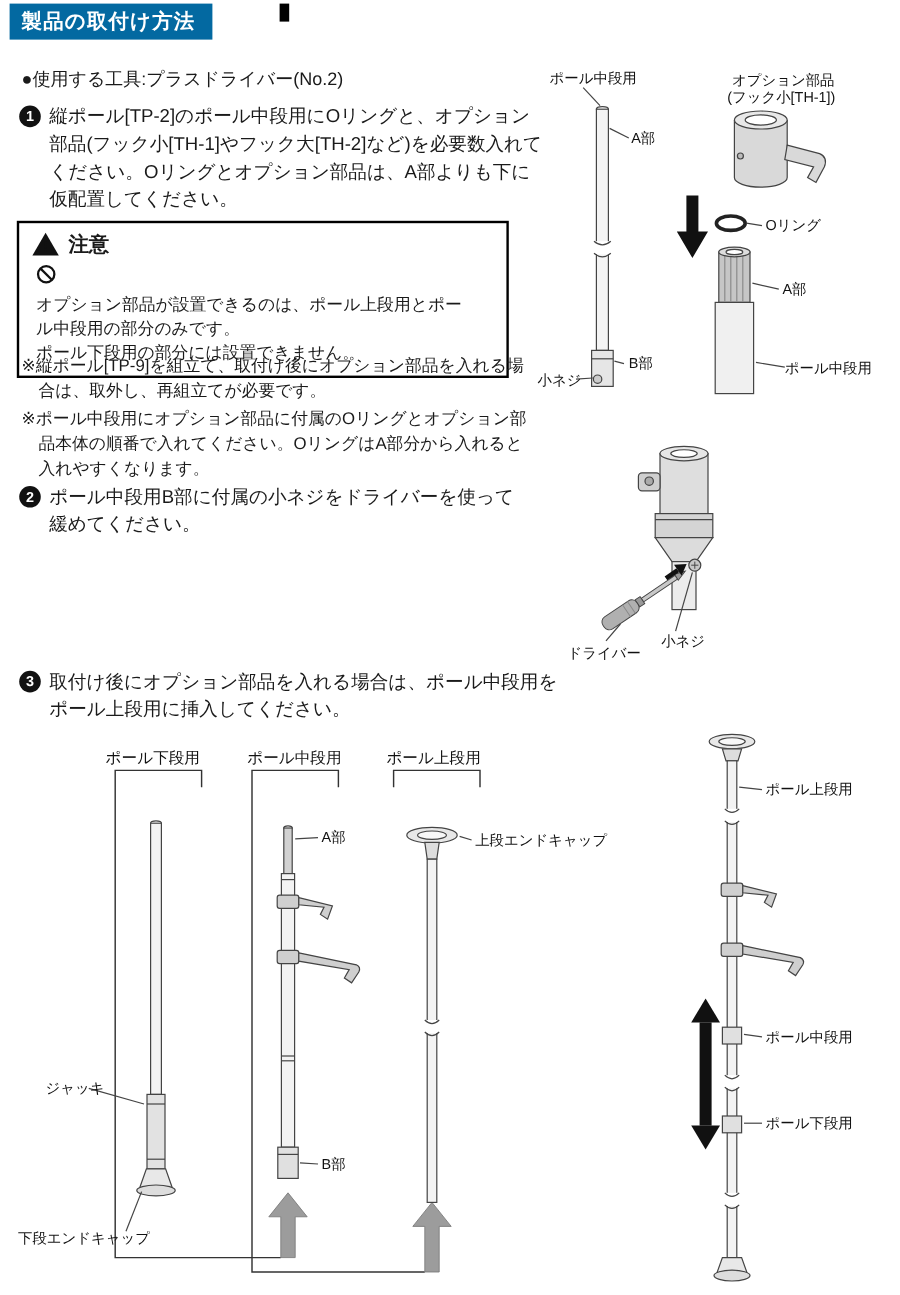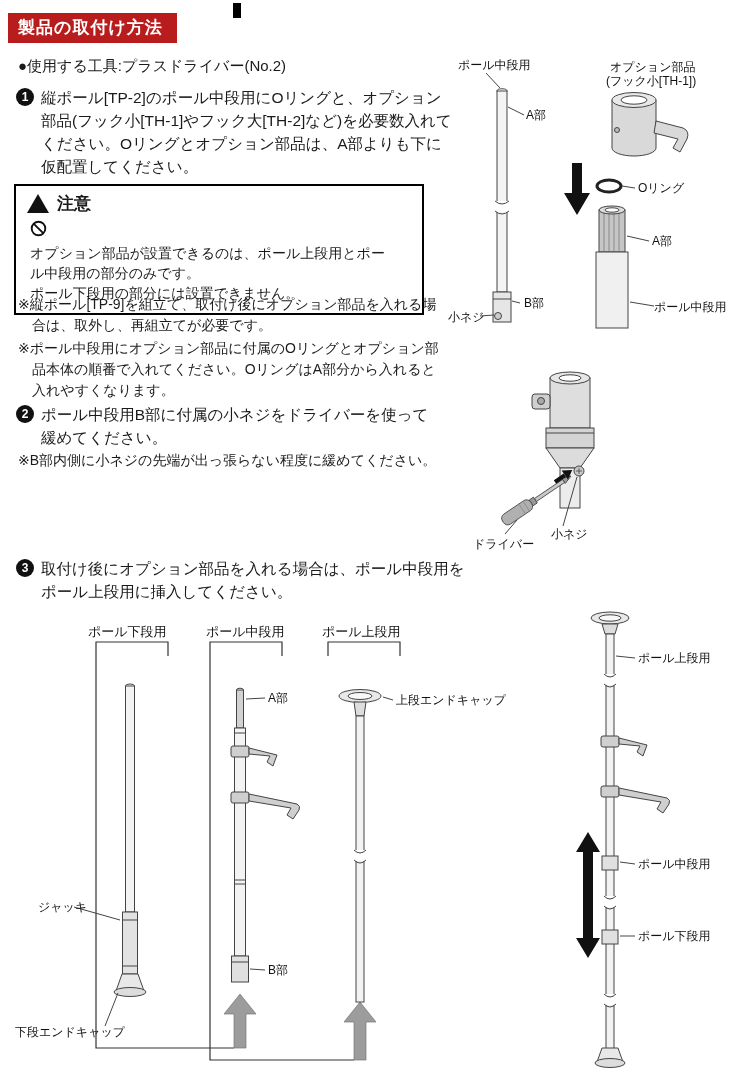--- a/index.html
+++ b/index.html
@@ -4,22 +4,22 @@
 <style>
   * { margin:0; padding:0; box-sizing:border-box; }
   html,body { background:#fff; }
   body {
     font-family:"Liberation Sans","DejaVu Sans",sans-serif;
     color:#1a1a1a;
   }
   .page { position:relative; width:750px; height:1079px; background:#fff; overflow:hidden; }
 
   .header {
-    position:absolute; left:8px; top:13px;
-    background:#b91c1c; color:#fff;
+    position:absolute; left:8px; top:3px;
+    background:#0369a1; color:#fff;
     font-size:17px; font-weight:bold; letter-spacing:1px;
     padding:3px 14px 4px 10px;
   }
   .header-notch { position:absolute; left:233px; top:3px; width:8px; height:15px; background:#000; }
 
   .tools { position:absolute; left:18px; top:57px; font-size:15px; }
 
   .step { position:absolute; display:flex; gap:7px; align-items:flex-start; }
   .stepnum {
     flex:0 0 auto; width:18px; height:18px; margin-top:2px;
@@ -89,21 +89,20 @@
   </div>
 
   <div class="note note1">※縦ポール[TP-9]を組立て、取付け後にオプション部品を入れる場合は、取外し、再組立てが必要です。</div>
   <div class="note note2">※ポール中段用にオプション部品に付属のOリングとオプション部品本体の順番で入れてください。OリングはA部分から入れると入れやすくなります。</div>
 
   <div class="step step2">
     <span class="stepnum">2</span>
     <span class="steptext">ポール中段用B部に付属の小ネジをドライバーを使って緩めてください。</span>
   </div>
 
-  <div class="note note3">※B部内側に小ネジの先端が出っ張らない程度に緩めてください。</div>
 
   <div class="step step3">
     <span class="stepnum">3</span>
     <span class="steptext">取付け後にオプション部品を入れる場合は、ポール中段用をポール上段用に挿入してください。</span>
   </div>
 
   <svg class="d1" width="305" height="290" viewBox="0 0 305 290">
 
     <g stroke="#444" fill="none" stroke-width="1">
       <line x1="46" y1="18" x2="60" y2="33"></line>

